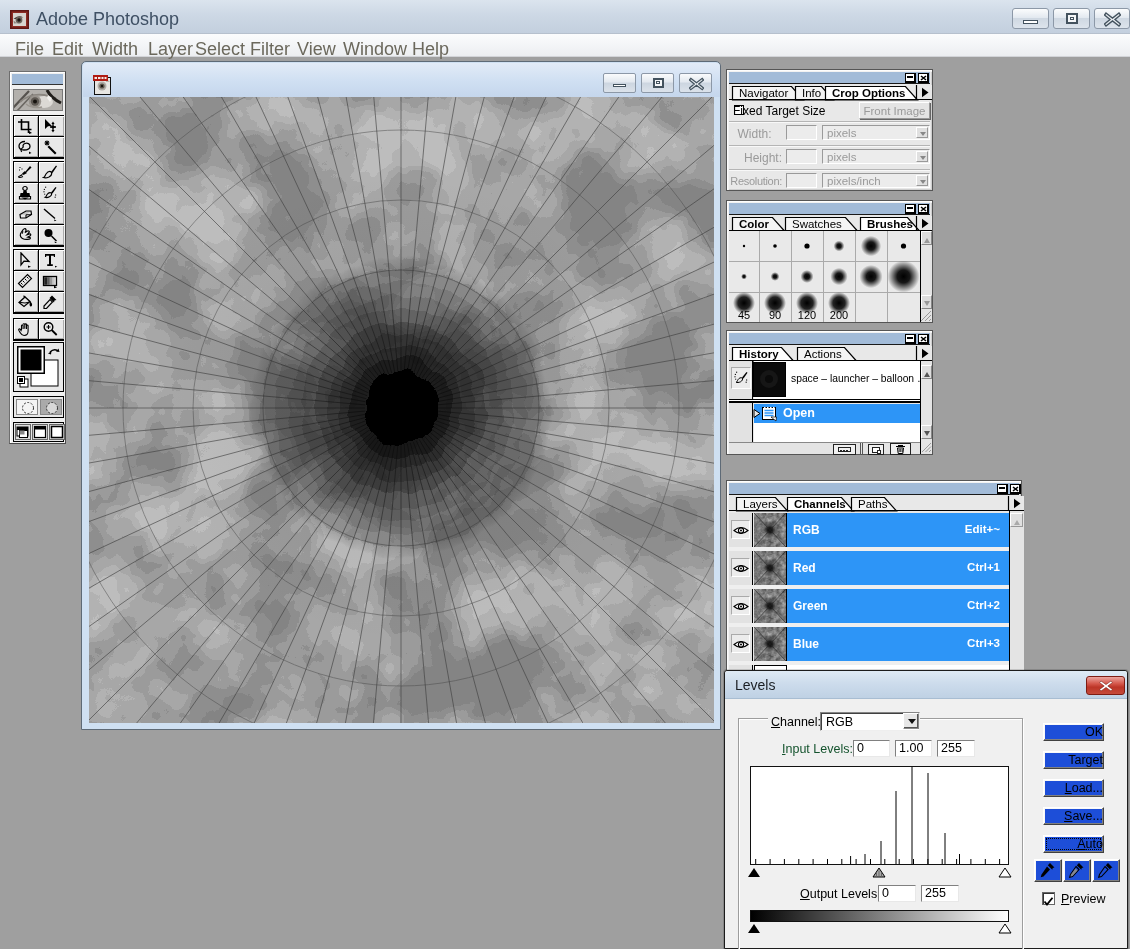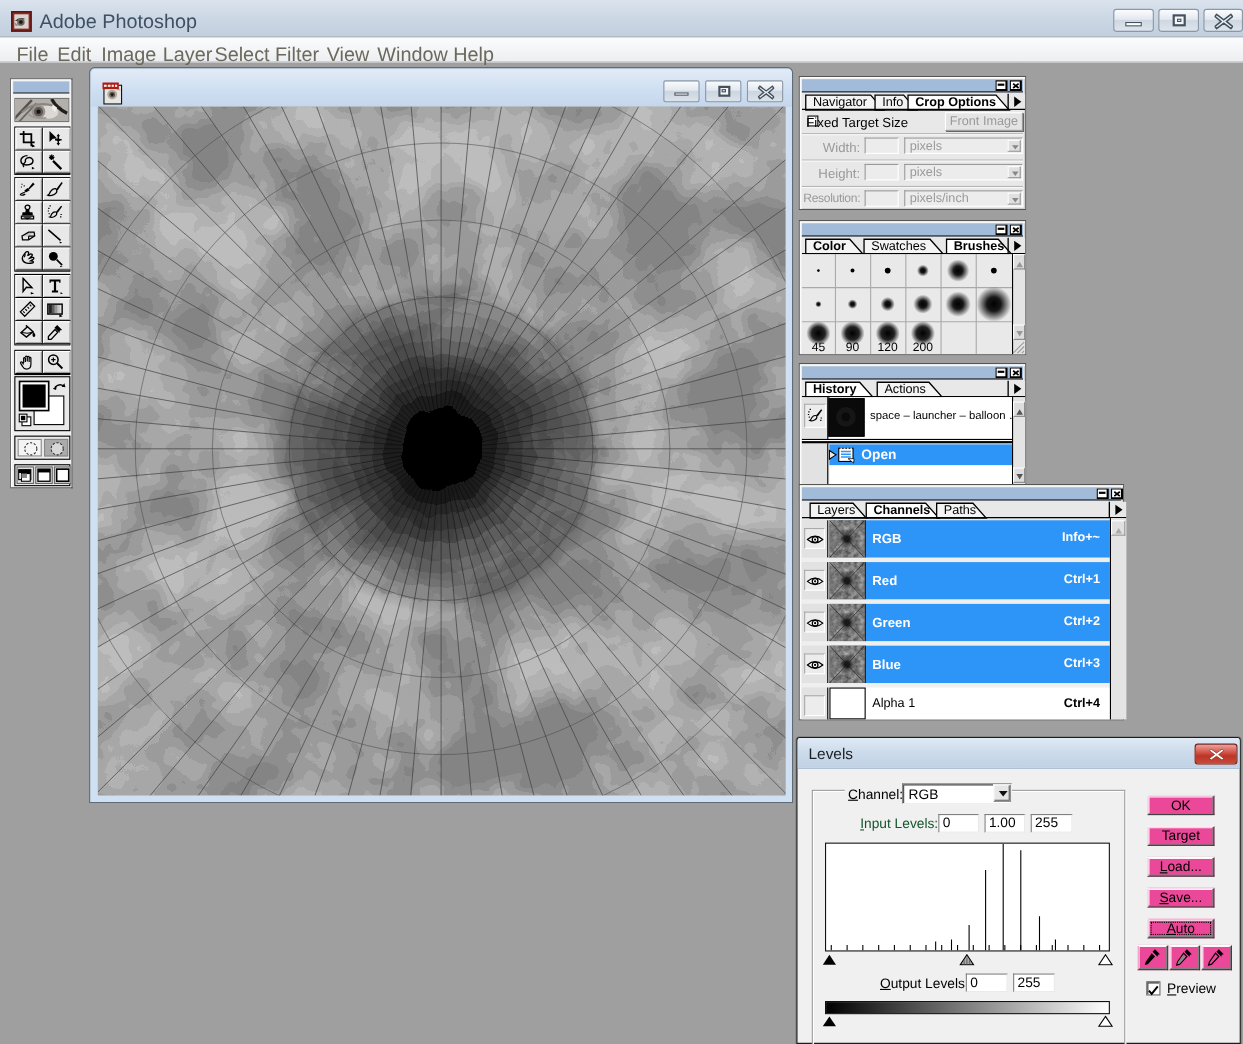--- a/index.html
+++ b/index.html
@@ -18,21 +18,21 @@
 
 .pal{background:#e8e8e8;border:1px solid #555;box-shadow:inset 1px 1px 0 #fdfdfd,inset 2px 2px 0 #f2f2f2,inset -1px -1px 0 #cfcfcf}
 .pstrip{position:absolute;left:2px;top:2px;right:2px;height:12px;background:#a2bbd8;border-bottom:1px solid #1a1a1a}
 .pbtn{position:absolute;top:1px;width:11px;height:10px;background:#fff;border:1px solid #000;border-right-width:2px;border-bottom-width:2px;font:bold 8.5px "Liberation Sans",sans-serif;color:#000;text-align:center;line-height:8px}
 
 #docwin{left:81px;top:61px;width:640px;height:669px;background:#cfe0f2;border:1px solid #5e6a76;border-radius:5px 5px 0 0}
 #doctitle{left:33px;top:16px;font-size:13px;color:#53677c}
 .dwbtn{top:11px;height:20px;width:33px;border:1px solid #8c98a7;border-radius:2px;background:linear-gradient(#fafbfc,#e2e8ef 45%,#ccd5e0 50%,#dbe2ea)}
 #docimg{position:absolute;left:7px;top:35px;width:625px;height:626px;background:#a8a8a8}
 
-.cbtn{background:#ec4899;border:1px solid #404040;border-top-color:#fff;border-left-color:#fff;box-shadow:inset -1px -1px 0 #808080,inset 1px 1px 0 #f8f8f8;font-size:12.5px;color:#000;text-align:center;line-height:16px}
+.cbtn{background:#1d4ed8;border:1px solid #404040;border-top-color:#fff;border-left-color:#fff;box-shadow:inset -1px -1px 0 #808080,inset 1px 1px 0 #f8f8f8;font-size:12.5px;color:#000;text-align:right;line-height:16px}
 .nfield{height:17px;background:#fff;border:1.5px solid #808080;border-bottom-color:#e8e8e8;border-right-color:#e8e8e8;font-size:12.5px;color:#000;padding-left:3px;line-height:14px}
 </style></head><body>
 <div id="titlebar" class="abs">
  <svg class="abs" style="left:10px;top:10px" width="20" height="20">
       <rect x="0" y="0" width="19" height="19" fill="#5d1513"></rect>
       <rect x="1.5" y="1.5" width="16" height="16" fill="#8c2a22"></rect>
       <rect x="3" y="3" width="13" height="13" fill="#d8d4cf"></rect>
       <path d="M3.5 9 Q8 4.5 13.5 7.5 Q9 6.5 6 9 Z" fill="#3a3330"></path>
       <circle cx="9" cy="10" r="3.4" fill="#6c635c"></circle>
       <circle cx="9" cy="10" r="1.7" fill="#191512"></circle>
@@ -48,21 +48,21 @@
     </div>
  <div class="winbtn abs" style="left:1094px;width:36px">
       <svg class="abs" style="left:9px;top:3px" width="17" height="15" viewBox="0 0 17 15">
         <path d="M2 1 L8.5 6 L15 1 L16.5 3 L11 7.5 L16.5 12 L15 14 L8.5 9 L2 14 L0.5 12 L6 7.5 L0.5 3 Z" fill="#e8ecf0" stroke="#43525e" stroke-width="1.4"></path>
       </svg>
     </div>
 </div>
 <div id="menubar" class="abs">
  <span class="mi" style="left:15px">File</span>
  <span class="mi" style="left:52px">Edit</span>
- <span class="mi" style="left:92px">Image</span>
+ <span class="mi" style="left:92px">Width</span>
  <span class="mi" style="left:148px">Layer</span>
  <span class="mi" style="left:195px">Select</span>
  <span class="mi" style="left:250px">Filter</span>
  <span class="mi" style="left:297px">View</span>
  <span class="mi" style="left:343px">Window</span>
  <span class="mi" style="left:412px">Help</span>
 </div>
 <div id="docwin" class="abs">
  <div class="abs" style="left:1px;top:1px;width:637px;height:34px;border-radius:4px 4px 0 0;background:linear-gradient(#e2ebf7,#cfdff2 55%,#c5d6ec)"></div>
  <svg class="abs" style="left:11px;top:12px" width="21" height="22" viewBox="0 0 21 22">
@@ -381,21 +381,21 @@
     </svg>
     <div class="abs" style="left:12px;top:17px;font-size:11.5px;font-weight:normal;color:#000;line-height:12px">Navigator</div>
     <div class="abs" style="left:75px;top:17px;font-size:11.5px;font-weight:normal;color:#000;line-height:12px">Info</div>
     <div class="abs" style="left:105px;top:17px;font-size:11.5px;font-weight:bold;color:#000;line-height:12px">Crop Options</div>
 <div class="abs" style="left:7px;top:35px;width:10px;height:10px;background:#fff;border:1px solid #000"></div>
 <div class="abs" style="left:6px;top:34px;font-size:12px;color:#000">Fixed Target Size</div>
 <div class="abs" style="left:132px;top:32px;width:71px;height:17px;background:#e4e4e4;border:1px solid #999;border-top-color:#fff;border-left-color:#fff;box-shadow:1px 1px 0 #666;color:#9a9a9a;font-size:11.5px;text-align:center;line-height:16px">Front Image</div>
 <div class="abs" style="left:2px;top:51px;width:201px;height:2px;border-top:1px solid #b5b5b5;border-bottom:1px solid #f8f8f8"></div>
 <div class="abs" style="left:2px;top:75px;width:201px;height:2px;border-top:1px solid #b5b5b5;border-bottom:1px solid #f8f8f8"></div>
 <div class="abs" style="left:2px;top:99px;width:201px;height:2px;border-top:1px solid #b5b5b5;border-bottom:1px solid #f8f8f8"></div>
-    <div class="abs" style="left:0;top:57px;width:55px;text-align:right;font-size:12px;color:#9a9a9a">Width:</div>
+    <div class="abs" style="left:0;top:57px;width:55px;text-align:center;font-size:12px;color:#9a9a9a">Width:</div>
     <div class="abs" style="left:59px;top:55px;width:31px;height:15px;background:#ececec;border:1px solid #9a9a9a;border-bottom-color:#fff;border-right-color:#fff"></div>
     <div class="abs" style="left:95px;top:55px;width:108px;height:15px;background:#ececec;border:1px solid #9a9a9a;border-bottom-color:#fff;border-right-color:#fff">
       <span style="position:absolute;left:4px;top:1px;font-size:11.5px;color:#9a9a9a">pixels</span>
       <span style="position:absolute;right:1px;top:1px;width:12px;height:11px;background:#e0e0e0;border:1px solid #999;border-top-color:#fff;border-left-color:#fff">
         <i style="position:absolute;left:2.5px;top:3.5px;width:0;height:0;border:3.5px solid transparent;border-top:4.5px solid #888"></i>
       </span>
     </div>
     <div class="abs" style="left:0;top:81px;width:55px;text-align:right;font-size:12px;color:#9a9a9a">Height:</div>
     <div class="abs" style="left:59px;top:79px;width:31px;height:15px;background:#ececec;border:1px solid #9a9a9a;border-bottom-color:#fff;border-right-color:#fff"></div>
     <div class="abs" style="left:95px;top:79px;width:108px;height:15px;background:#ececec;border:1px solid #9a9a9a;border-bottom-color:#fff;border-right-color:#fff">
@@ -551,21 +551,21 @@
 <div class="abs" style="left:194px;top:34px;width:11px;height:14px;background:#ddd;border:1px solid #888;border-top-color:#fff;border-left-color:#fff">
       <i style="position:absolute;left:1.5px;top:3px;border:3.5px solid transparent;border-bottom:5px solid #555"></i>
     </div>
 <div class="abs" style="left:194px;top:94px;width:11px;height:14px;background:#ddd;border:1px solid #888;border-top-color:#fff;border-left-color:#fff">
       <i style="position:absolute;left:1.5px;top:5px;border:3.5px solid transparent;border-top:5px solid #555"></i>
     </div>
 <svg class="abs" style="left:194px;top:111px" width="11" height="11">
       <path d="M10 1L1 10M10 4.5L4.5 10M10 8L8 10" stroke="#999"></path>
     </svg>
   </div>
-<div class="pal abs" style="left:726px;top:440px;width:296px;height:215px">
+<div class="pal abs" style="left:726px;top:480px;width:296px;height:215px">
     <div class="pstrip"></div>
     <div class="pbtn" style="left:270px;top:3px">
       <span style="position:absolute;left:50%;top:50%;width:6px;height:2px;margin:-2px 0 0 -3px;background:#000"></span>
     </div>
     <div class="pbtn" style="left:283px;top:3px">
       <svg width="8" height="7" style="position:absolute;left:1px;top:1px">
         <path d="M1 1l5 4m0-4l-5 4" stroke="#000" stroke-width="1.6"></path>
       </svg>
     </div>
     <svg class="abs" style="left:2px;top:15px" width="295" height="16" viewBox="0 0 295 16">
@@ -588,21 +588,21 @@
         <circle cx="8" cy="5.5" r="1" fill="#000"></circle>
       </svg>
     </div>
 <div class="abs" style="left:27px;top:32px;width:255px;height:34px;background:#2d95f7"></div>
 <div class="abs" style="left:27px;top:32px;width:33px;height:34px;background:#888;border-right:1px solid #000"><svg width="32" height="34">
         <rect width="32" height="34" fill="#999" filter="url(#thumbnoise)"></rect>
         <circle cx="16" cy="17" r="9" fill="url(#tcore)"></circle>
         <path d="M0 0L32 34M32 0L0 34" stroke="#222" stroke-width="0.8" opacity="0.8"></path>
       </svg></div>
 <div class="abs" style="left:66px;top:42px;font-size:12px;font-weight:bold;color:#fff">RGB</div>
-<div class="abs" style="right:21px;top:42px;font-size:11.5px;font-weight:bold;color:#fff">Info+~</div>
+<div class="abs" style="right:21px;top:42px;font-size:11.5px;font-weight:bold;color:#fff">Edit+~</div>
 <div class="abs" style="left:2px;top:66px;width:280px;height:4px;background:#efefef"></div>
     <div class="abs" style="left:2px;top:70px;width:24px;height:34px;background:#e2e2e2;border-right:1px solid #000">
       <span style="position:absolute;left:2px;top:7px;width:19px;height:19px;background:#ececec;border:1px solid #aaa;border-bottom-color:#fff;border-right-color:#fff"></span>
       <svg style="position:absolute;left:4px;top:12px" width="16" height="11" viewBox="0 0 16 11">
         <path d="M1 5.5Q8 -0.5 15 5.5Q8 11.5 1 5.5Z" fill="#fff" stroke="#000" stroke-width="1.1"></path>
         <circle cx="8" cy="5.5" r="2.6" fill="none" stroke="#000" stroke-width="1.2"></circle>
         <circle cx="8" cy="5.5" r="1" fill="#000"></circle>
       </svg>
     </div>
 <div class="abs" style="left:27px;top:70px;width:255px;height:34px;background:#2d95f7"></div>

